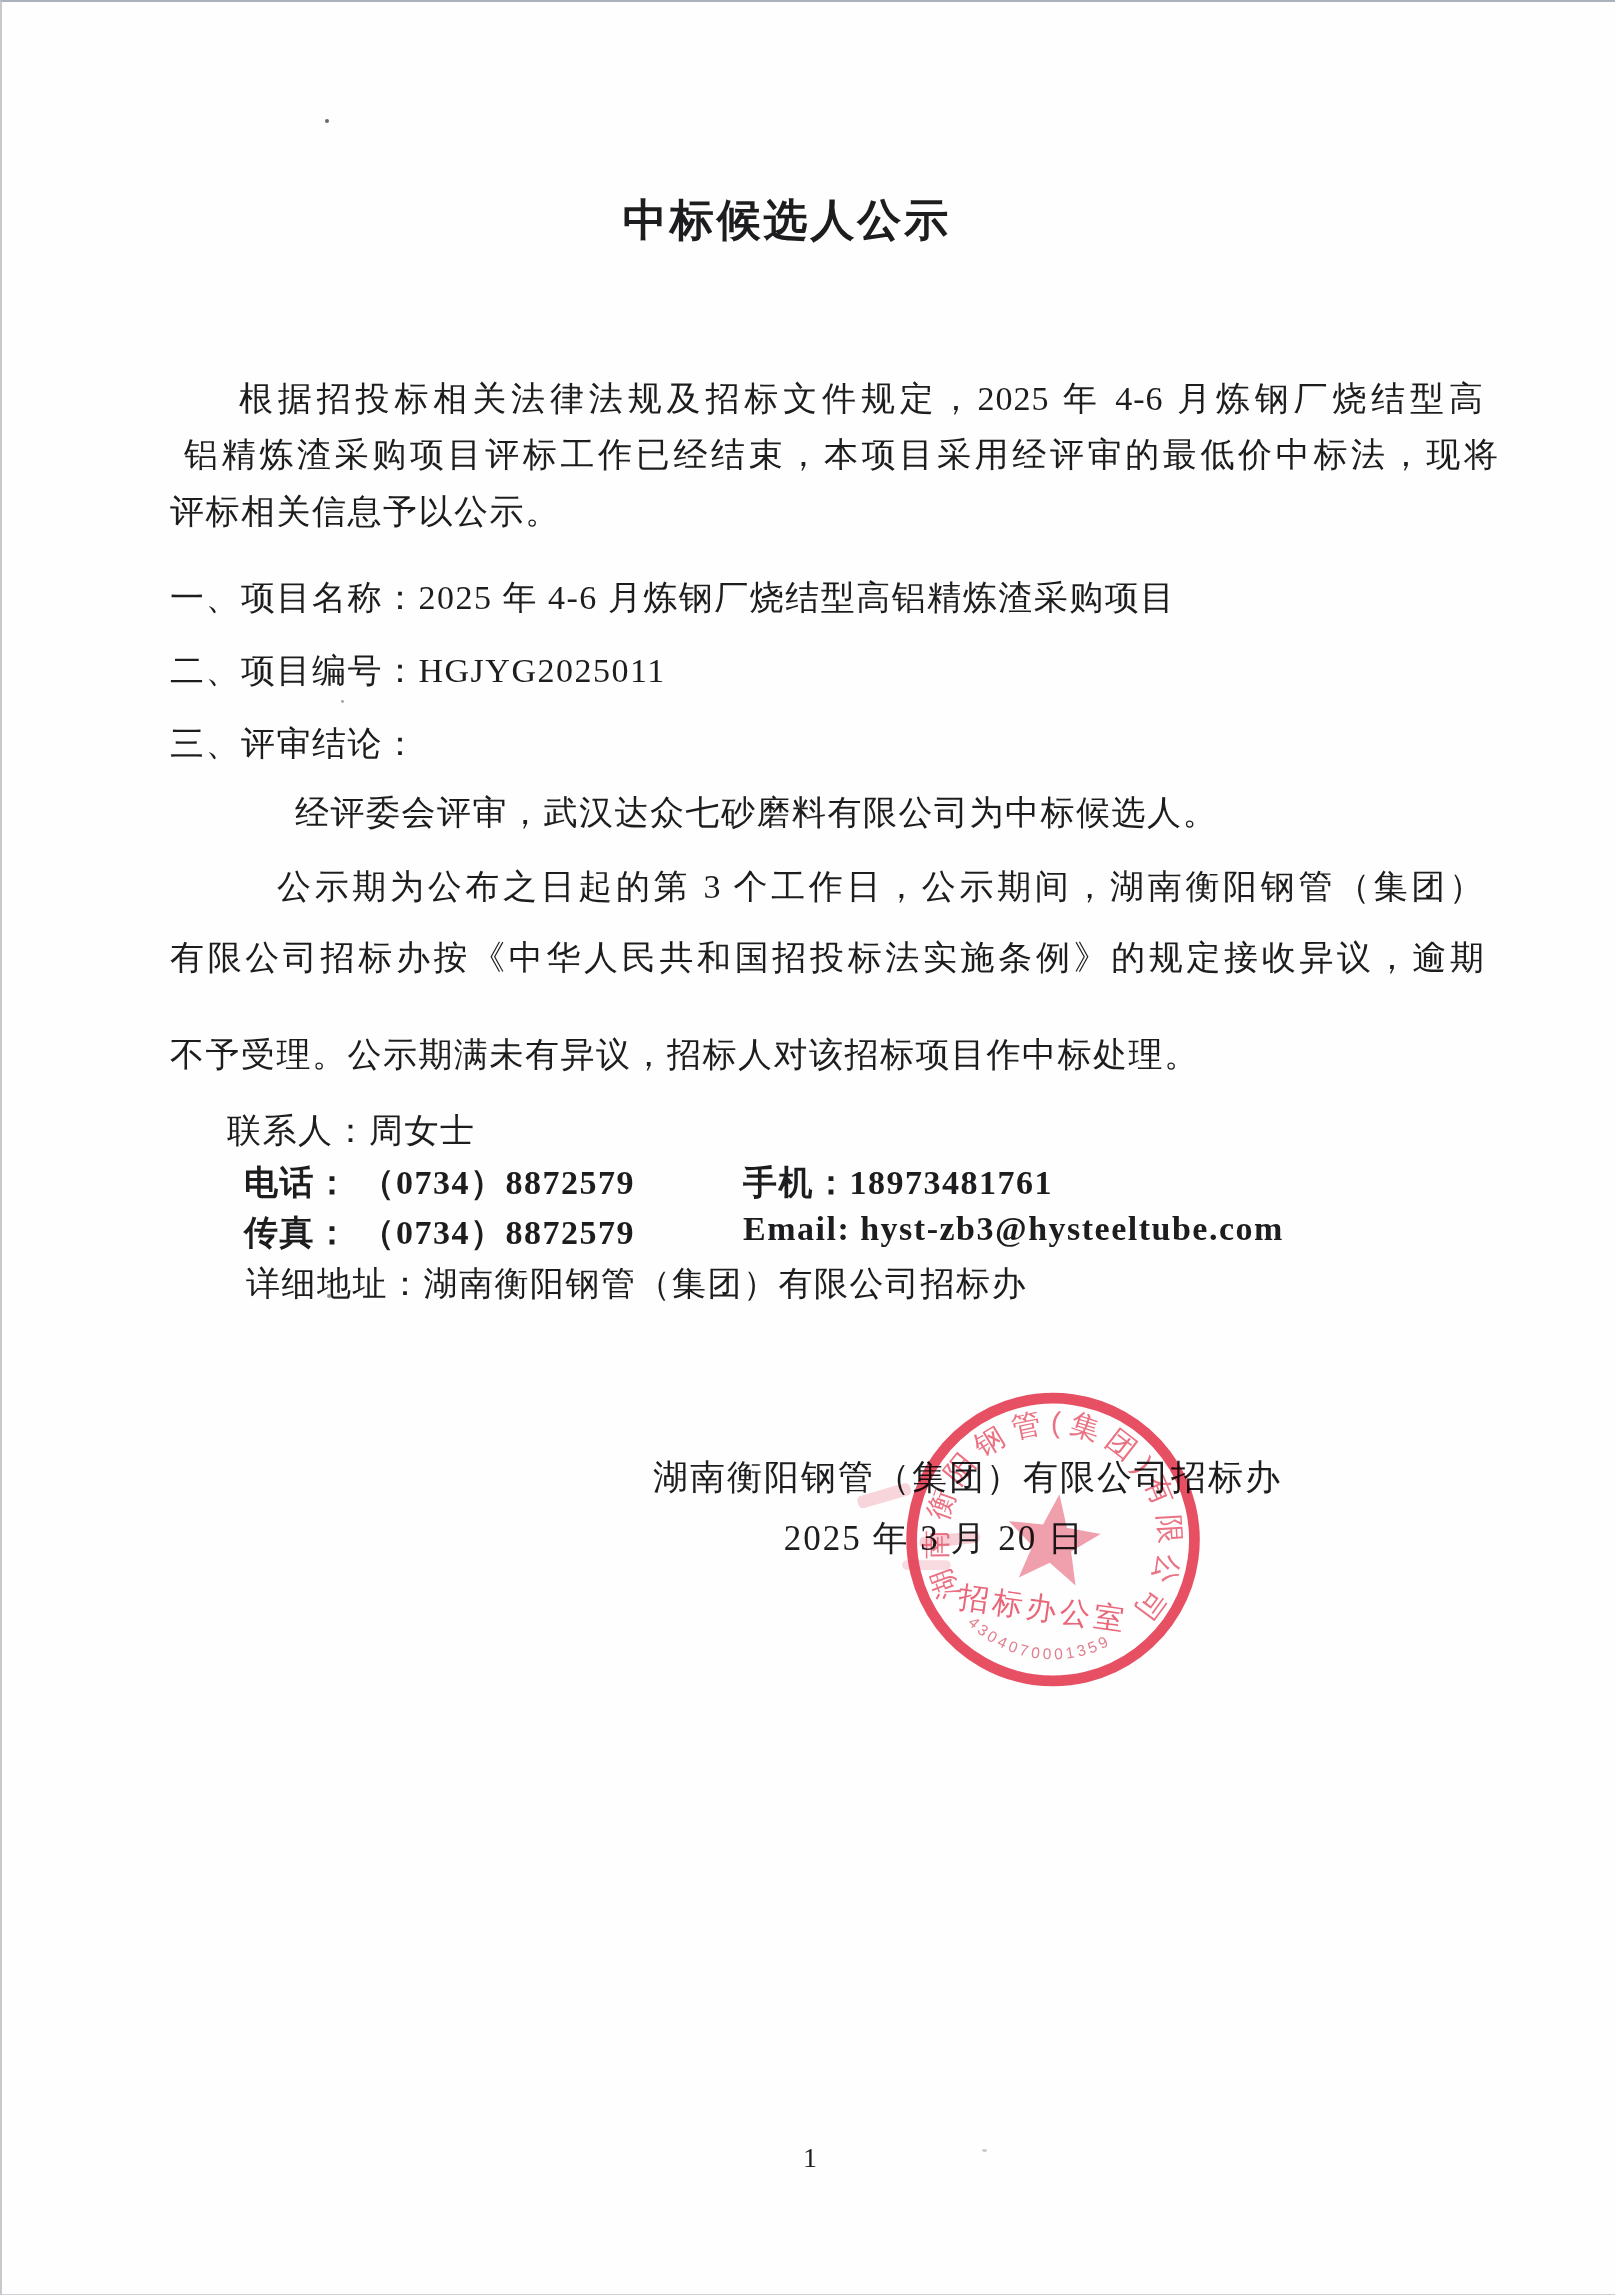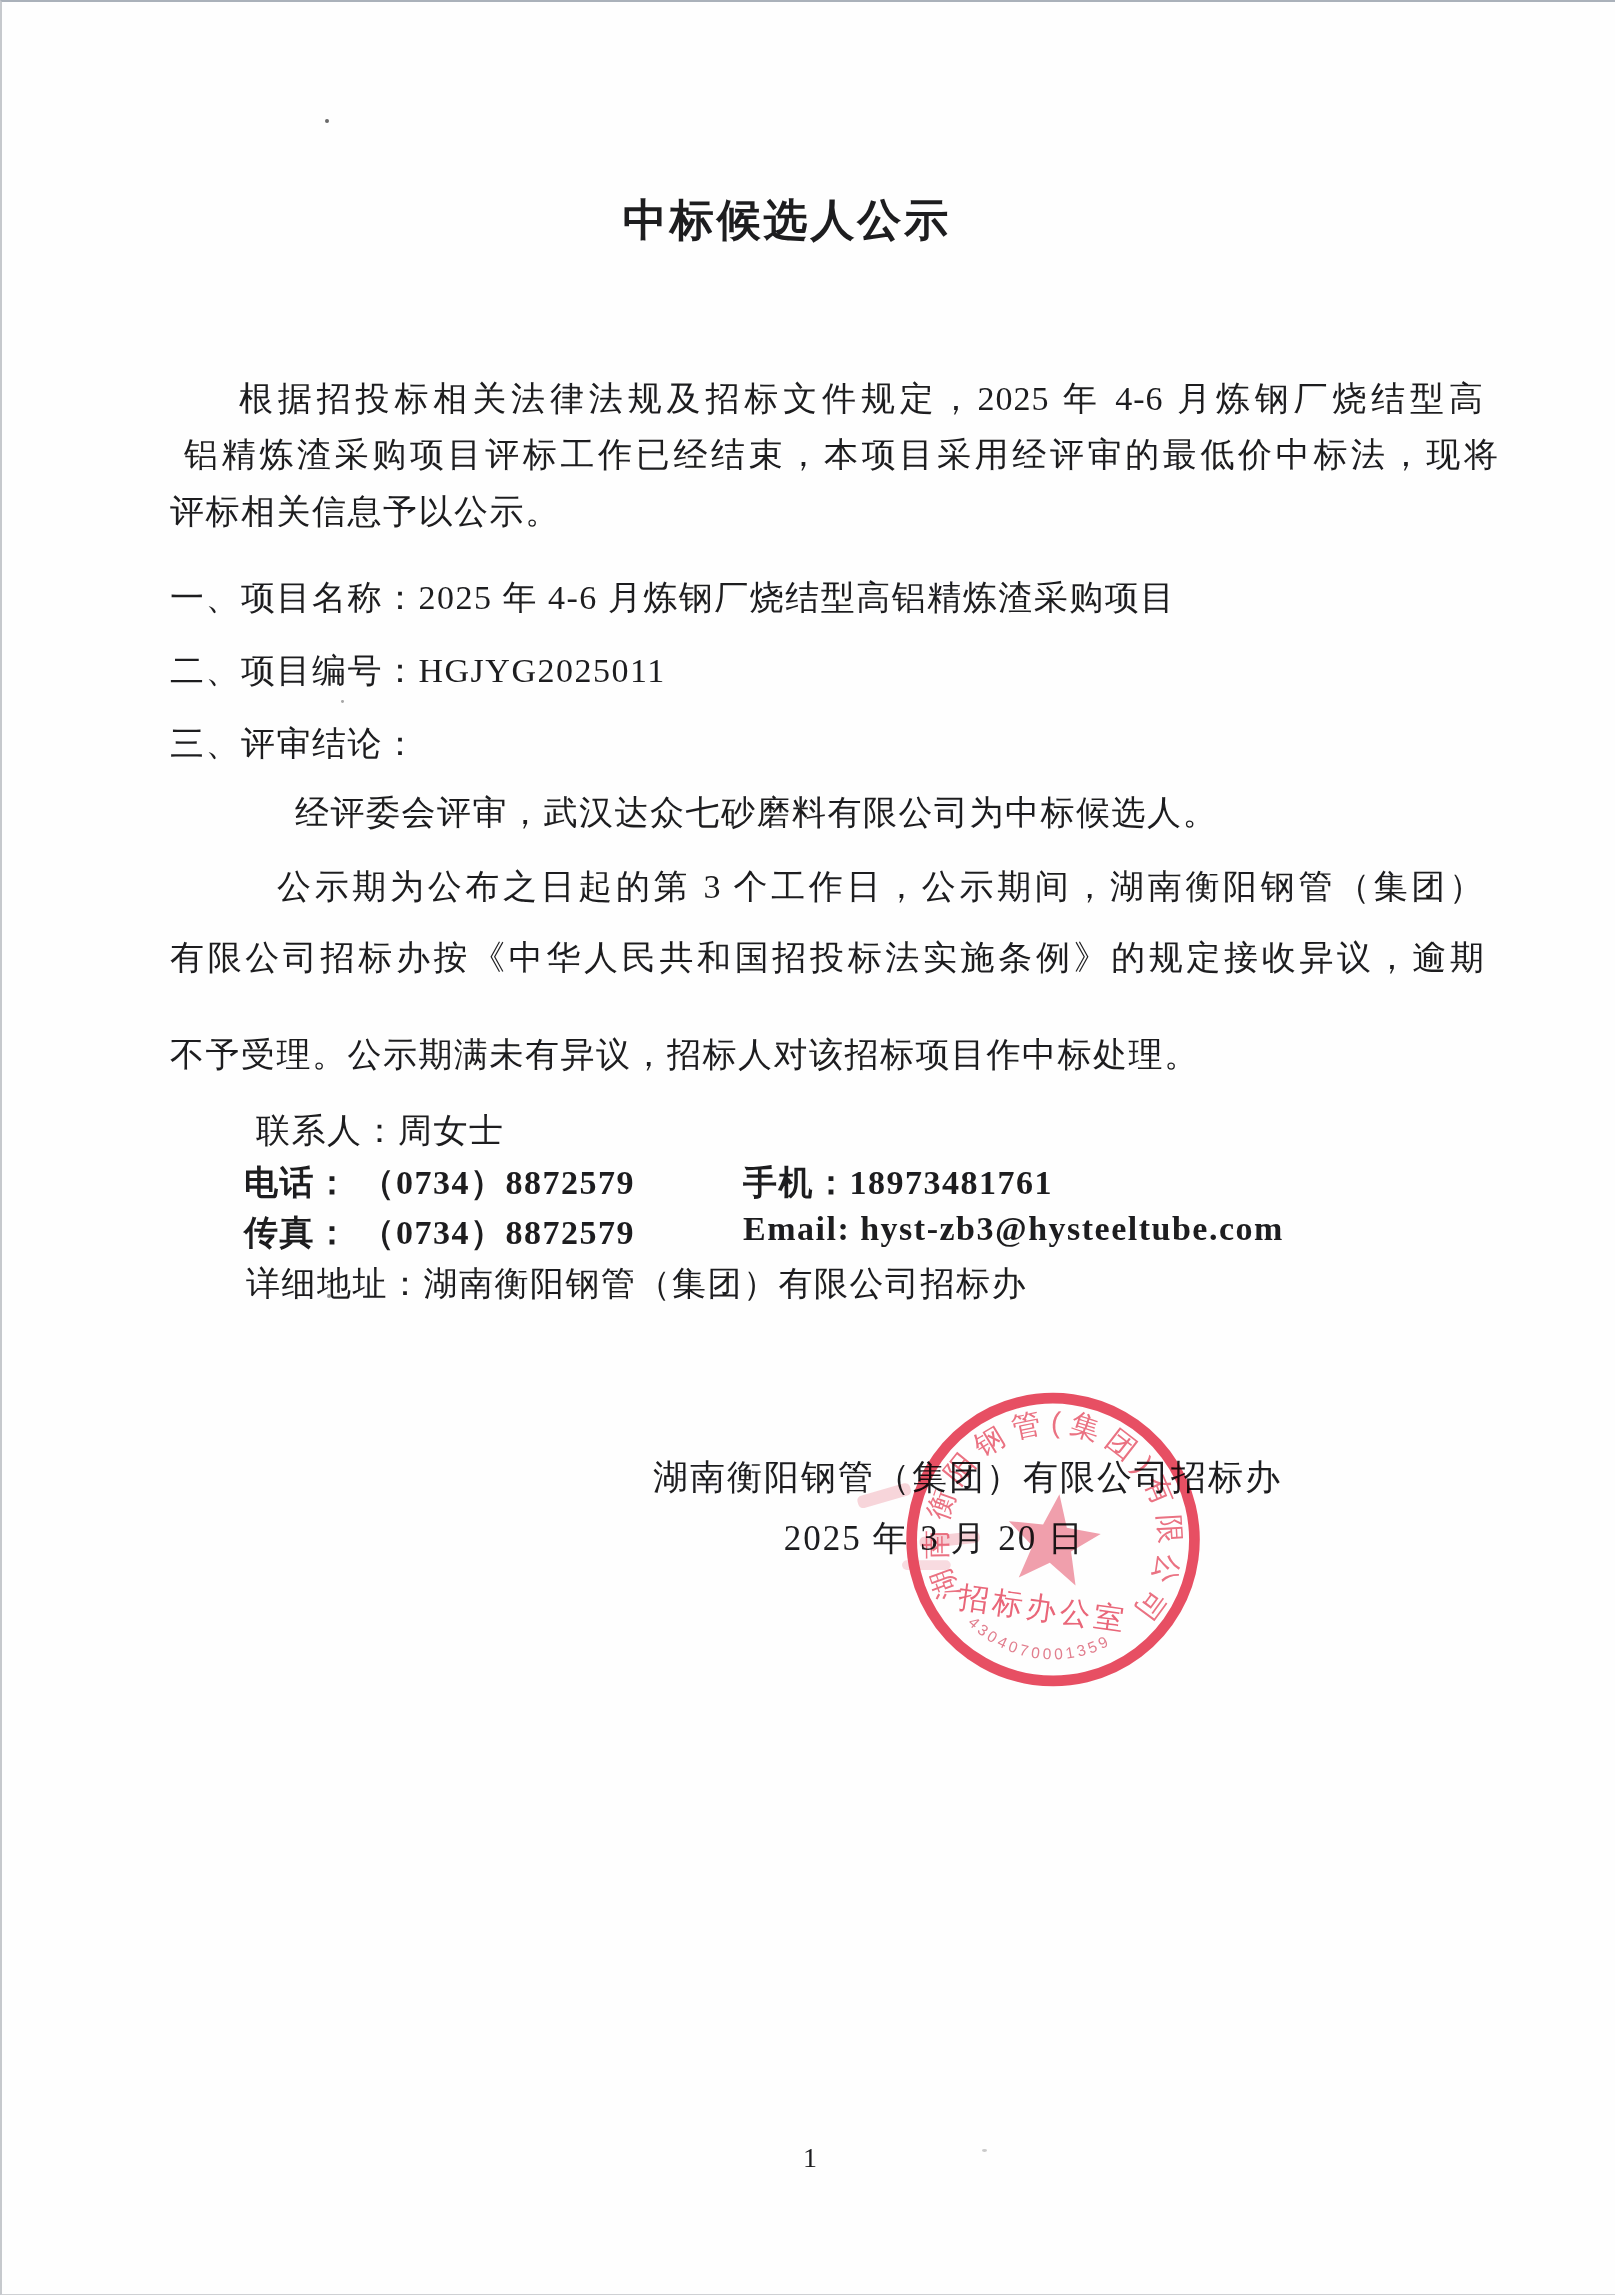--- a/index.html
+++ b/index.html
@@ -50,21 +50,21 @@
   <div class="abs body-line" style="top:573px;left:168px;">一、项目名称：2025 年 4-6 月炼钢厂烧结型高铝精炼渣采购项目</div>
   <div class="abs body-line" style="top:646px;left:168px;">二、项目编号：HGJYG2025011</div>
   <div class="abs body-line" style="top:719px;left:168px;">三、评审结论：</div>
 
   <div class="abs body-line" style="top:788px;left:293px;">经评委会评审，武汉达众七砂磨料有限公司为中标候选人。</div>
 
   <div class="abs jline" style="top:862px;left:275px;width:1207px;">公示期为公布之日起的第 3 个工作日，公示期间，湖南衡阳钢管（集团）</div>
   <div class="abs jline" style="top:933px;left:168px;width:1315px;">有限公司招标办按《中华人民共和国招投标法实施条例》的规定接收异议，逾期</div>
   <div class="abs body-line" style="top:1005px;left:168px;margin-top:25px;">不予受理。公示期满未有异议，招标人对该招标项目作中标处理。</div>
 
-  <div class="abs body-line" style="top:1106px;left:254px;text-align:right;">联系人：周女士</div>
+  <div class="abs body-line" style="top:1106px;left:225px;text-align:right;">联系人：周女士</div>
   <div class="abs contact-row" style="top:1158px;left:242px;">
     <span class="contact-first">电话： （0734）8872579</span>
     <span>手机：18973481761</span>
   </div>
   <div class="abs contact-row" style="top:1208px;left:242px;">
     <span class="contact-first">传真： （0734）8872579</span>
     <span>Email: hyst-zb3@hysteeltube.com</span>
   </div>
   <div class="abs body-line" style="top:1259px;left:244px;">详细地址：湖南衡阳钢管（集团）有限公司招标办</div>
 

